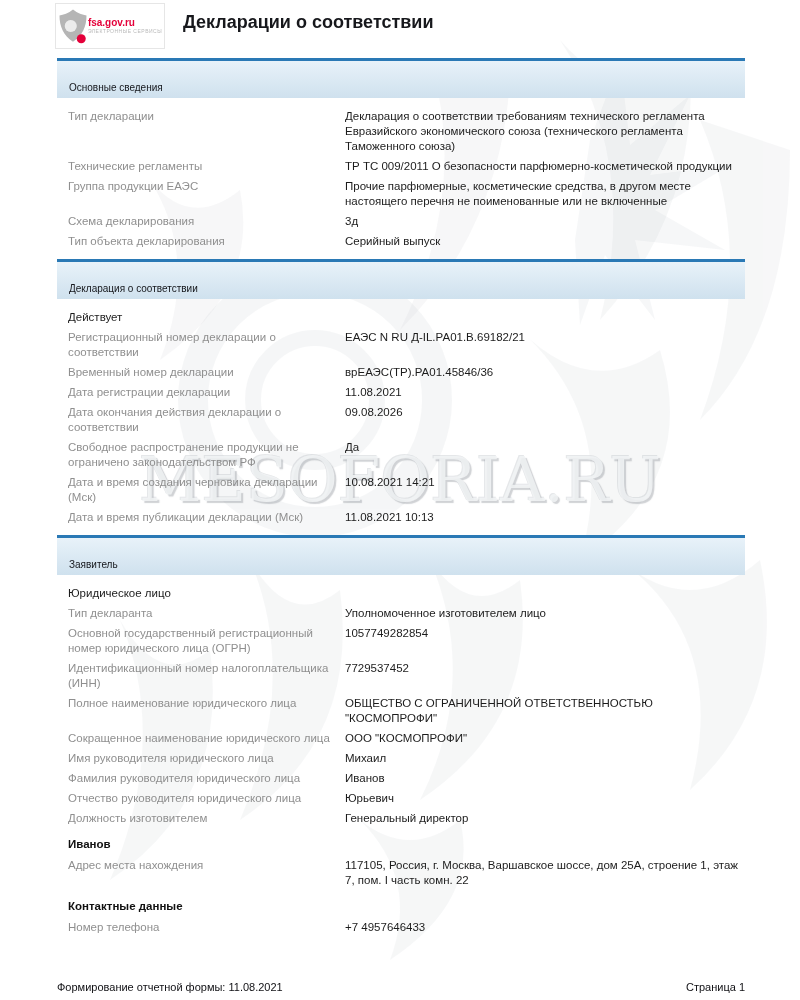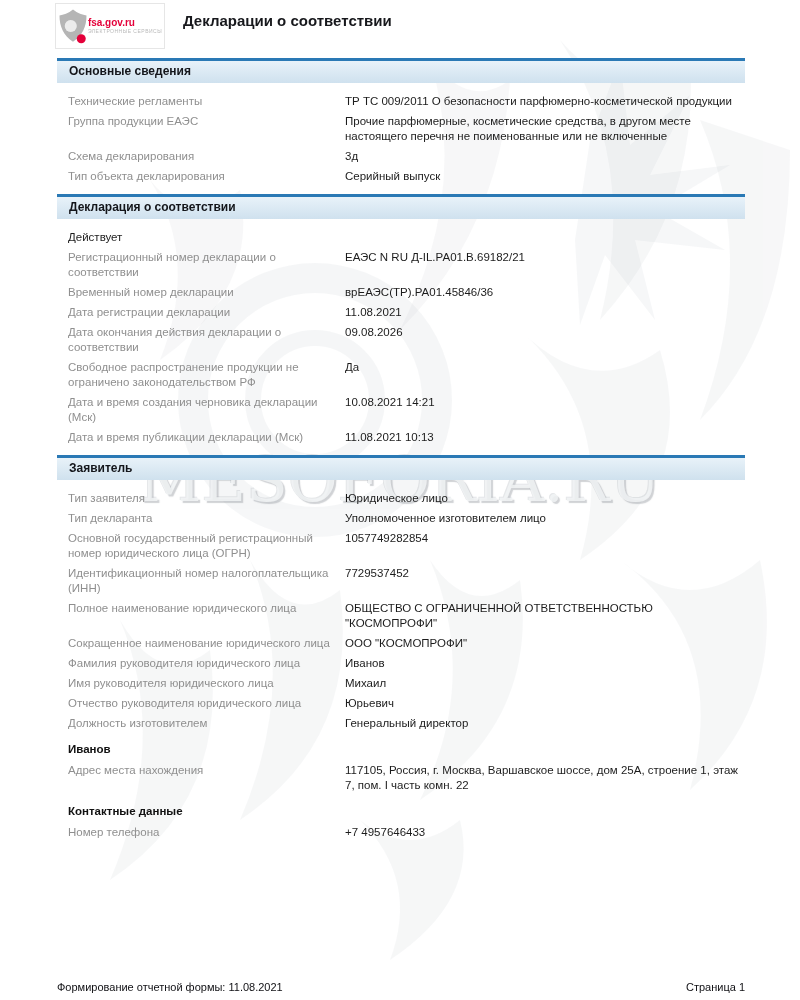--- a/index.html
+++ b/index.html
@@ -20,27 +20,27 @@
   }
   .header{position:absolute;left:0;top:0;width:800px;height:54px;z-index:2;}
   .logo-box{
     position:absolute;left:55px;top:3px;width:110px;height:46px;
     border:1px solid #e6e6e6;background:#fff;
     display:flex;align-items:center;justify-content:center;gap:0;box-sizing:border-box;
   }
   .logo-text-col{display:flex;flex-direction:column;line-height:1.1;}
   .logo-brand{color:#e4003a;font-size:10px;font-weight:bold;}
   .logo-tagline{color:#b9b9b9;font-size:5px;letter-spacing:0.5px;margin-top:1px;}
-  .app-title{position:absolute;left:183px;top:12px;font-size:15px;font-weight:bold;color:#17181c;}
+  .app-title{position:absolute;left:183px;top:12px;font-size:18px;font-weight:bold;color:#17181c;}
   .content{position:absolute;left:57px;top:58px;width:688px;z-index:2;}
   .section-header{
     border-top:3px solid #2a79b5;
     background:linear-gradient(#e8f2f9,#cfe1ee);
-    font-size:12px;font-weight:bold;color:#14161b;
-    padding:3px 0 5px 12px;box-sizing:border-box;
+    font-size:10px;font-weight:normal;color:#14161b;
+    padding:21px 0 5px 12px;box-sizing:border-box;
   }
   .section + .section .section-header{margin-top:2px;}
   .rows{padding:8px 0 6px 0;}
   .row{display:flex;padding:2.5px 0 2.5px 11px;font-size:11.5px;line-height:15px;}
   .row .label{flex:0 0 277px;width:277px;color:#8f8f8f;padding-right:10px;box-sizing:border-box;}
   .row .value{color:#1c1c1c;width:400px;}
   .subheading{font-size:11.5px;font-weight:bold;color:#111;padding:9px 0 3px 11px;line-height:15px;}
   .footer{
     position:absolute;left:57px;right:55px;top:981px;z-index:2;
     display:flex;justify-content:space-between;
@@ -88,20 +88,24 @@
     </div>
   </div>
   <div class="app-title">Декларации о соответствии</div>
 </div>
 
 <div class="content">
     <div class="section">
       <div class="section-header">Основные сведения</div>
       <div class="rows">
         <div class="row">
+          <div class="label">Тип декларации</div>
+          <div class="value">Декларация о соответствии требованиям технического регламента Евразийского экономического союза (технического регламента Таможенного союза)</div>
+        </div>
+        <div class="row">
           <div class="label">Технические регламенты</div>
           <div class="value">ТР ТС 009/2011 О безопасности парфюмерно-косметической продукции</div>
         </div>
         <div class="row">
           <div class="label">Группа продукции ЕАЭС</div>
           <div class="value">Прочие парфюмерные, косметические средства, в другом месте настоящего перечня не поименованные или не включенные</div>
         </div>
         <div class="row">
           <div class="label">Схема декларирования</div>
           <div class="value">3д</div>
@@ -145,21 +149,20 @@
         <div class="row">
           <div class="label">Дата и время публикации декларации  (Мск)</div>
           <div class="value">11.08.2021 10:13</div>
         </div>
       </div>
     </div>
     <div class="section">
       <div class="section-header">Заявитель</div>
       <div class="rows">
         <div class="row">
-          <div class="label">Тип заявителя</div>
           <div class="value">Юридическое лицо</div>
         </div>
         <div class="row">
           <div class="label">Тип декларанта</div>
           <div class="value">Уполномоченное изготовителем лицо</div>
         </div>
         <div class="row">
           <div class="label">Основной государственный регистрационный номер юридического лица (ОГРН)</div>
           <div class="value">1057749282854</div>
         </div>
@@ -169,26 +172,26 @@
         </div>
         <div class="row">
           <div class="label">Полное наименование юридического лица</div>
           <div class="value">ОБЩЕСТВО С ОГРАНИЧЕННОЙ ОТВЕТСТВЕННОСТЬЮ "КОСМОПРОФИ"</div>
         </div>
         <div class="row">
           <div class="label">Сокращенное наименование юридического лица</div>
           <div class="value">ООО "КОСМОПРОФИ"</div>
         </div>
         <div class="row">
+          <div class="label">Имя руководителя юридического лица</div>
+          <div class="value">Михаил</div>
+        </div>
+        <div class="row">
           <div class="label">Фамилия руководителя юридического лица</div>
           <div class="value">Иванов</div>
-        </div>
-        <div class="row">
-          <div class="label">Имя руководителя юридического лица</div>
-          <div class="value">Михаил</div>
         </div>
         <div class="row">
           <div class="label">Отчество руководителя юридического лица</div>
           <div class="value">Юрьевич</div>
         </div>
         <div class="row">
           <div class="label">Должность изготовителем</div>
           <div class="value">Генеральный директор</div>
         </div>
         <div class="subheading">Иванов</div>

